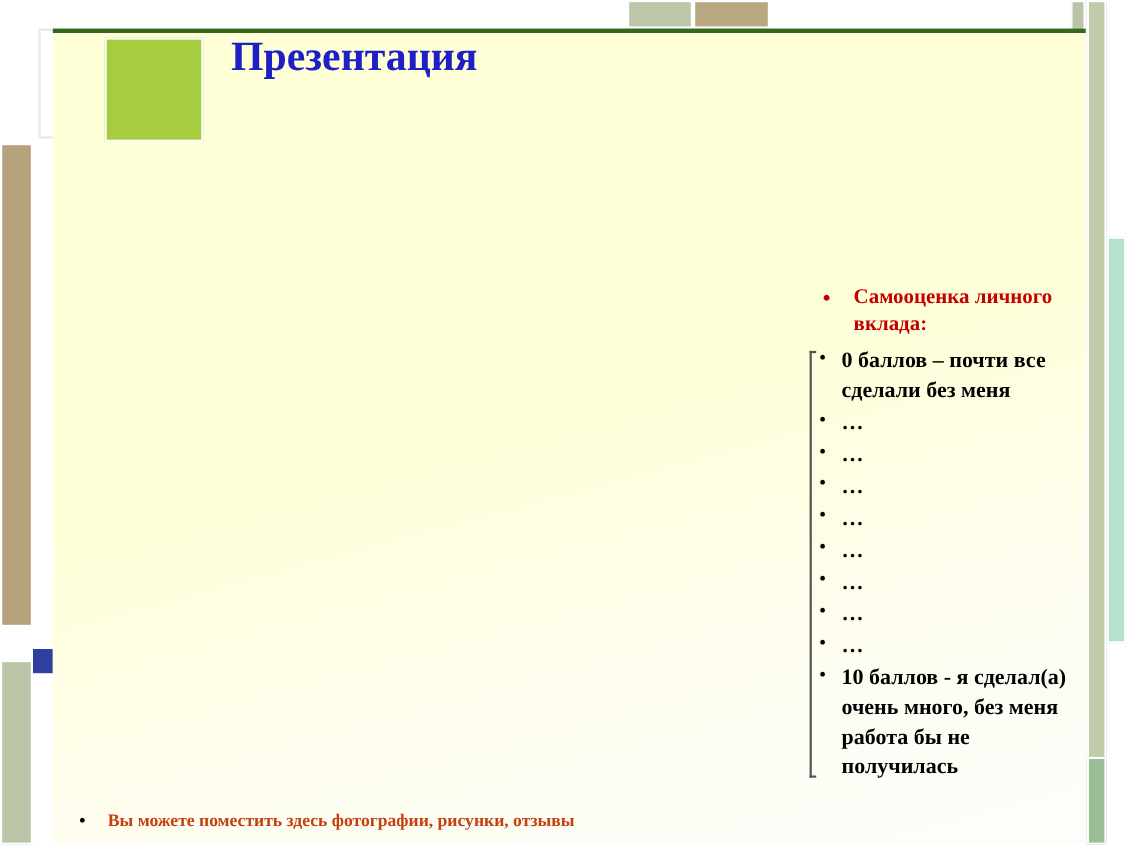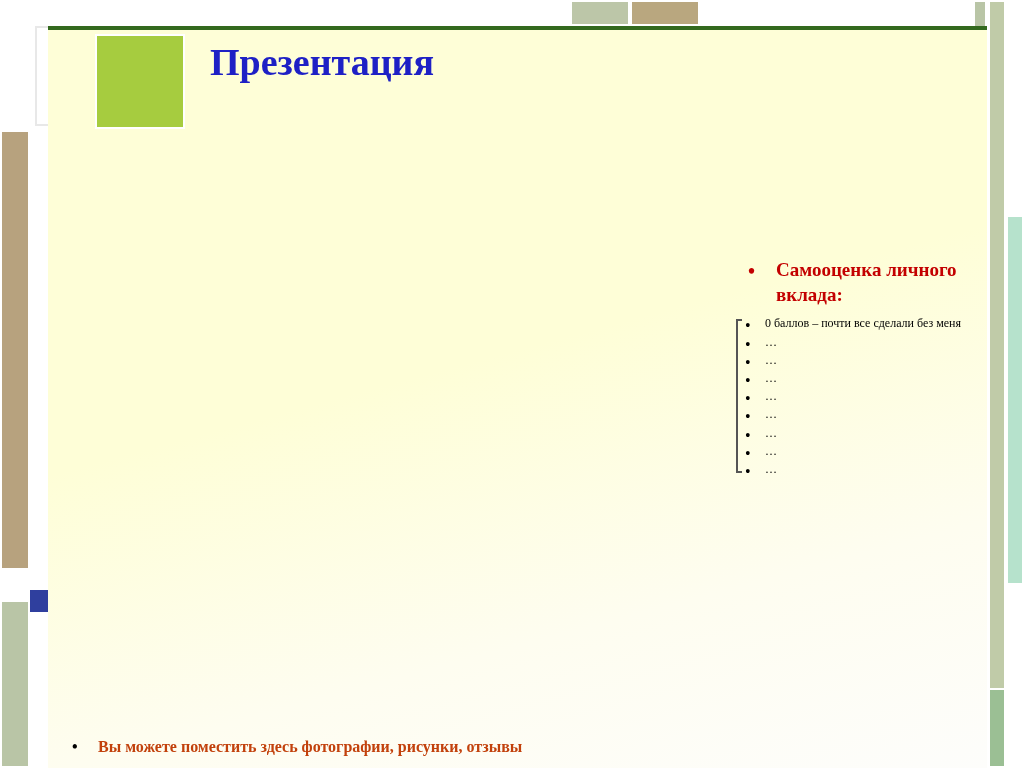--- a/index.html
+++ b/index.html
@@ -35,21 +35,21 @@
     left: 48px;
     right: 37px;
     bottom: 0;
     background: linear-gradient(165deg, #fefed7 0%, #fefed7 45%, #fefdf0 75%, #fdfdfb 100%);
     border-top: 4px solid #33691e;
     z-index: 1;
   }
 
   .title {
     position: absolute;
-    top: 40px;
+    top: 30px;
     left: 210px;
     font-size: 38px;
     font-weight: bold;
     color: #1e20c5;
     z-index: 5;
   }
 
   .right-col {
     position: absolute;
     top: 258px;
@@ -76,22 +76,22 @@
     color: #c30000;
     font-size: 20px;
   }
   .scale-list {
     list-style: none;
     padding-left: 0;
     position: relative;
   }
   .scale-list li {
     color: #000;
-    font-weight: normal;
-    font-size: 12px;
+    font-weight: bold;
+    font-size: 20px;
     line-height: 1.35;
     padding-left: 23px;
     position: relative;
     margin-bottom: 2px;
   }
   .scale-list li::before {
     content: "•";
     position: absolute;
     left: 3px;
     top: 0;
@@ -154,16 +154,17 @@
     <div class="bracket"></div>
     <li>0 баллов – почти все сделали без меня</li>
     <li>…</li>
     <li>…</li>
     <li>…</li>
     <li>…</li>
     <li>…</li>
     <li>…</li>
     <li>…</li>
     <li>…</li>
+    <li>10 баллов - я сделал(а) очень много, без меня работа бы не получилась</li>
   </ul>
 </div>
 
 <div class="footer-line">Вы можете поместить здесь фотографии, рисунки, отзывы</div>
 
 </body></html>

